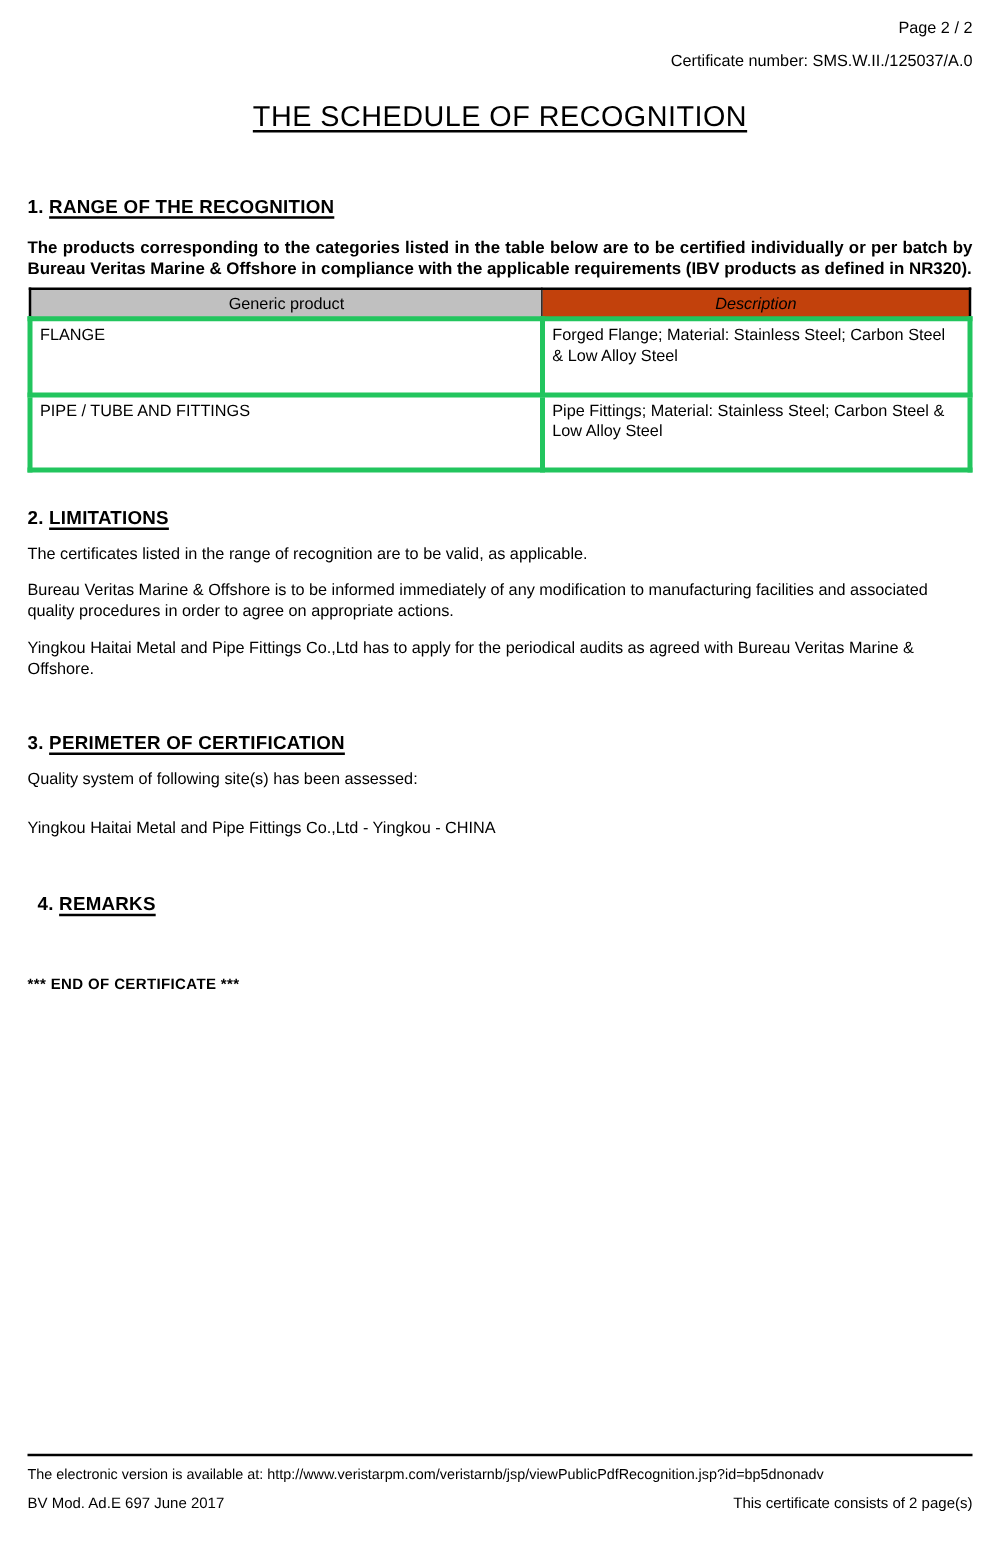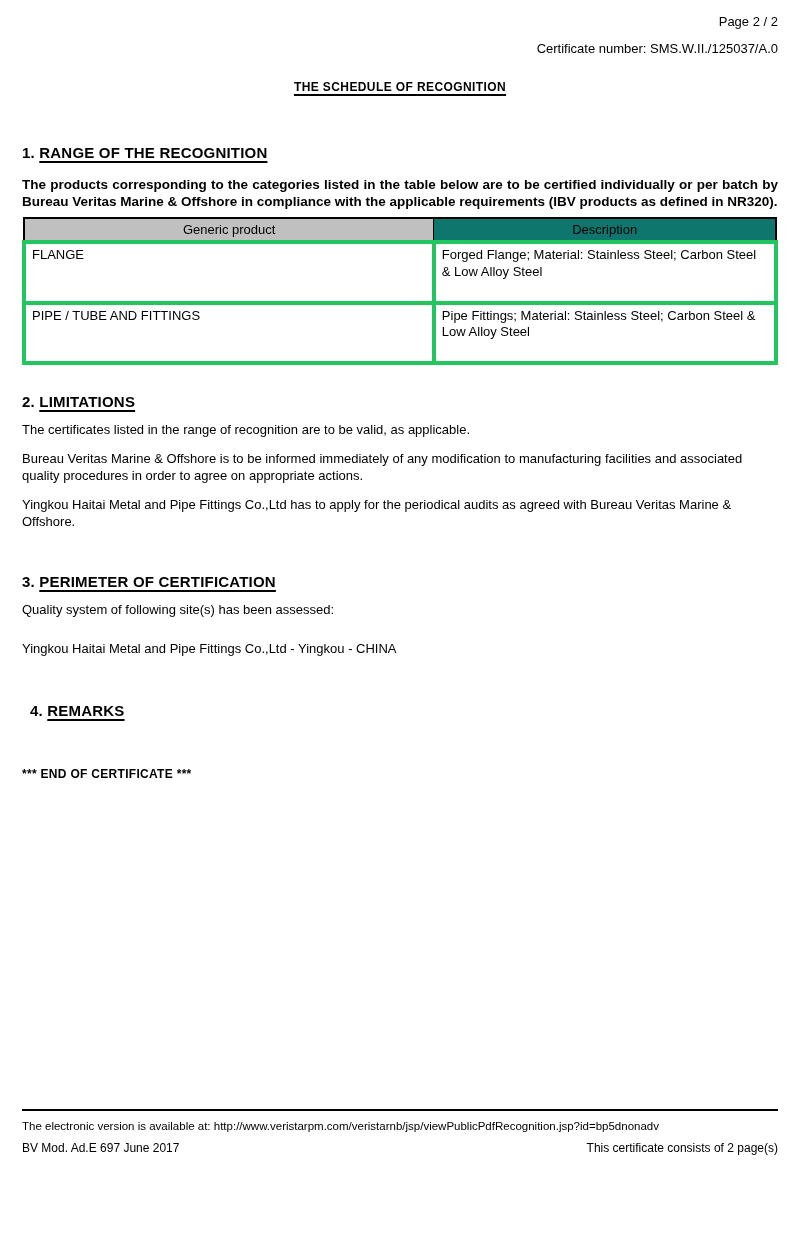--- a/index.html
+++ b/index.html
@@ -16,22 +16,22 @@
   }
   .content { padding: 14px 22px 0 22px; }
 
   .header-block { text-align: right; }
   .page-label { font-size: 13px; }
   .cert-number { font-size: 13px; margin-top: 12px; }
 
   .doc-title {
     margin-top: 24px;
     text-align: center;
-    font-size: 12px;
-    font-weight: bold;
+    font-size: 23px;
+    font-weight: normal;
     letter-spacing: 0.4px;
   }
   .doc-title .u { text-decoration: underline; text-decoration-thickness: 2px; text-underline-offset: 3px; }
 
   .section-heading {
     font-size: 15px;
     font-weight: bold;
     letter-spacing: 0.2px;
   }
   .section-heading .u { text-decoration: underline; text-decoration-thickness: 1.5px; text-underline-offset: 3px; }
@@ -83,21 +83,21 @@
     margin-top: 48px;
     font-size: 12px;
     font-weight: bold;
     letter-spacing: 0.3px;
   }
 
   .footer {
     position: absolute;
     left: 22px;
     right: 22px;
-    top: 1109px;
+    top: 1163px;
   }
   .footer-rule {
     height: 0;
     border-top: 2.5px solid #000;
   }
   .footer-url { margin-top: 9px; font-size: 11.5px; }
   .footer-row {
     margin-top: 9px;
     display: flex;
     justify-content: space-between;
@@ -123,21 +123,21 @@
       <span>1.</span>
       <span class="u">RANGE OF THE RECOGNITION</span>
     </div>
 
     <p class="intro-par">The products corresponding to the categories listed in the table below are to be certified individually or per batch by Bureau Veritas Marine &amp; Offshore in compliance with the applicable requirements (IBV products as defined in NR320).</p>
 
     <table class="products">
       <thead>
         <tr>
           <th class="col-generic" style="background: rgb(192, 192, 192);">Generic product</th>
-          <th class="col-desc" style="background: #0f766e;">Description</th>
+          <th class="col-desc" style="background: #c2410c; font-style: italic;">Description</th>
         </tr>
       </thead>
       <tbody>
         <tr>
           <td>FLANGE</td>
           <td>Forged Flange; Material: Stainless Steel; Carbon Steel &amp; Low Alloy Steel</td>
         </tr>
         <tr>
           <td>PIPE / TUBE AND FITTINGS</td>
           <td>Pipe Fittings; Material: Stainless Steel; Carbon Steel &amp; Low Alloy Steel</td>

